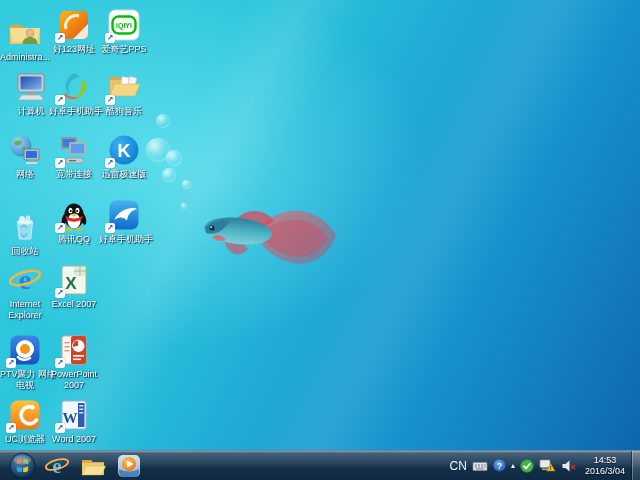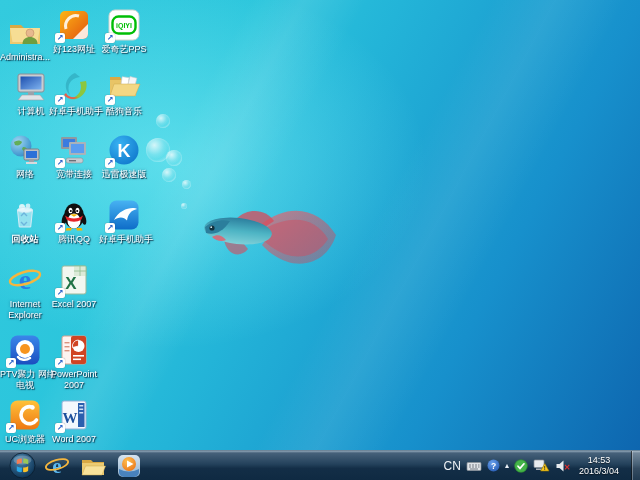--- a/index.html
+++ b/index.html
@@ -39,21 +39,21 @@
     background:linear-gradient(#8ea4b6 0%,#46617a 7%,#24425c 45%,#132e47 60%,#0f2a42 100%);
     border-top:1px solid rgba(190,210,225,.55);box-sizing:border-box;
     display:flex;align-items:center;}
   .start-btn{width:27px;height:27px;margin-left:9px;cursor:pointer;}
   .tb-app{width:30px;height:26px;margin-left:6px;display:flex;align-items:center;justify-content:center;
     border-radius:3px;cursor:pointer;}
   .tray{margin-left:auto;display:flex;align-items:center;height:100%;}
   .tray-item{margin-right:5px;display:flex;align-items:center;justify-content:center;cursor:pointer;}
   .lang{font-size:12px;color:#f0f4f8;letter-spacing:0;}
   .hidden-arrow{font-size:8px;color:#e9eff5;line-height:8px;}
-  .clock{font-size:9px;line-height:11px;color:#fff;text-align:center;margin:0 12px 0 3px;
+  .clock{font-size:9px;line-height:11px;color:#fff;text-align:center;margin:0 6px 0 3px;
     text-shadow:0 1px 1px rgba(0,0,0,.6);}
   .show-desktop{width:8px;height:100%;background:linear-gradient(rgba(255,255,255,.25),rgba(255,255,255,.08));
     border-left:1px solid rgba(0,0,0,.6);box-shadow:inset 1px 0 0 rgba(255,255,255,.3);cursor:pointer;}
   .fish{position:absolute;left:198px;top:193px;width:142px;height:84px;}
 </style>
 </head>
 <body>
 
 <div class="wallpaper"></div>
 <div class="beam"></div>
@@ -222,21 +222,21 @@
           </radialGradient>
         </defs>
       <circle cx="17" cy="17" r="14.5" fill="url(#gk)"></circle>
       <text x="17" y="24" text-anchor="middle" font-size="18" font-weight="bold" fill="#fff" font-family="Liberation Sans, sans-serif">K</text>
     </svg>
     <span class="sc">↗</span>
   </div>
   <div class="lbl">迅雷极速版</div>
 </div>
 
-<div class="dcell" style="left:0px;top:198px;font-weight:bold;">
+<div class="dcell" style="left:0px;top:210px;">
   <div class="ic">
     <svg viewBox="0 0 34 34" width="34" height="34">
       <circle cx="14" cy="9" r="3" fill="rgba(255,255,255,.8)"></circle>
       <circle cx="20" cy="8" r="2.4" fill="rgba(240,250,255,.75)"></circle>
       <path d="M9.5 12 h15 l-1.8 17 h-11.4 z" fill="rgba(215,238,250,.55)" stroke="#d6ecf6" stroke-width="1"></path>
       <ellipse cx="17" cy="12" rx="7.5" ry="2.6" fill="rgba(235,248,253,.85)" stroke="#cfe8f4" stroke-width=".8"></ellipse>
       <path d="M13 18 l3 -3 l3 3 M19 24 l-3 3 l-3 -3" stroke="#6db4dc" stroke-width="1.4" fill="none"></path>
     </svg>
   </div>
   <div class="lbl">回收站</div>

